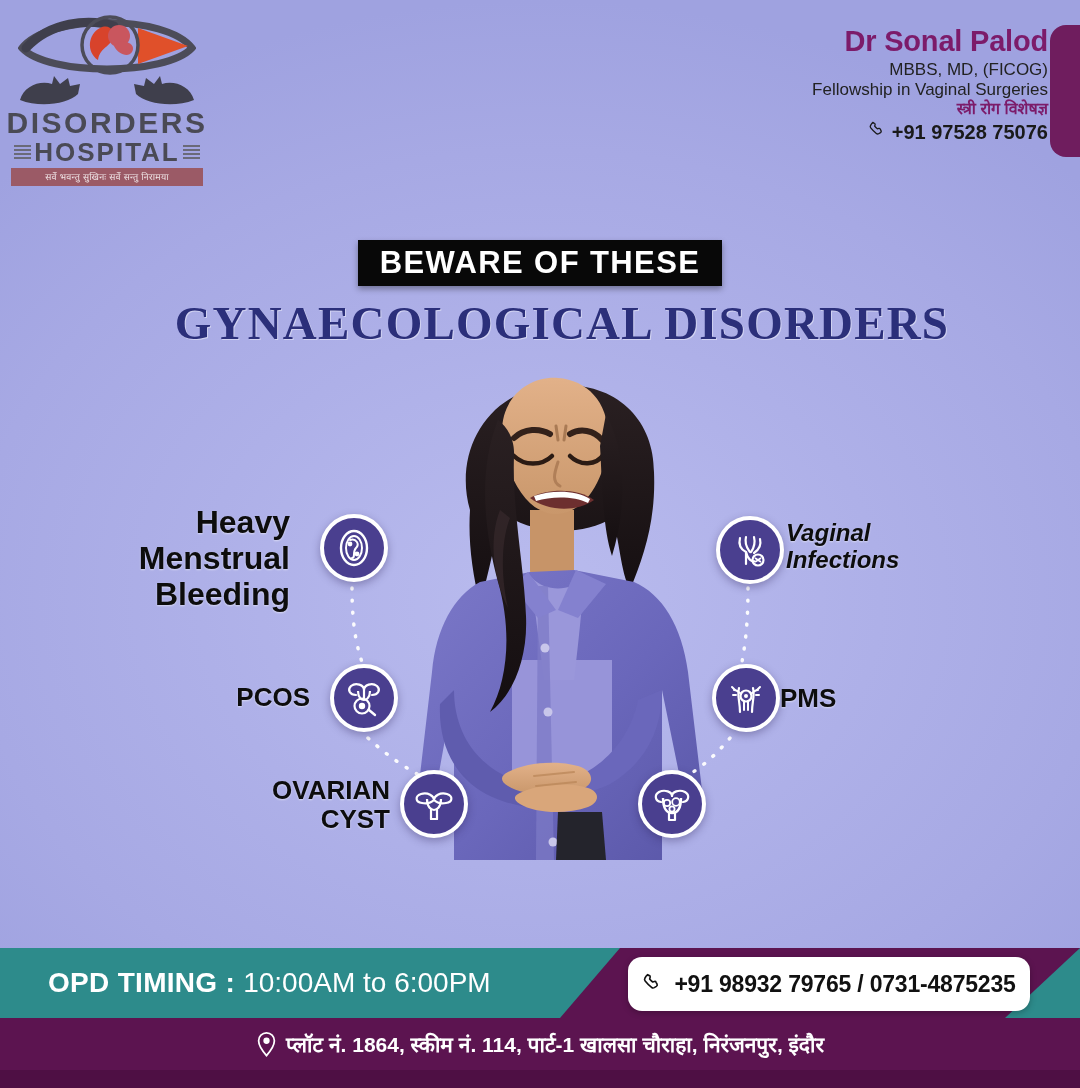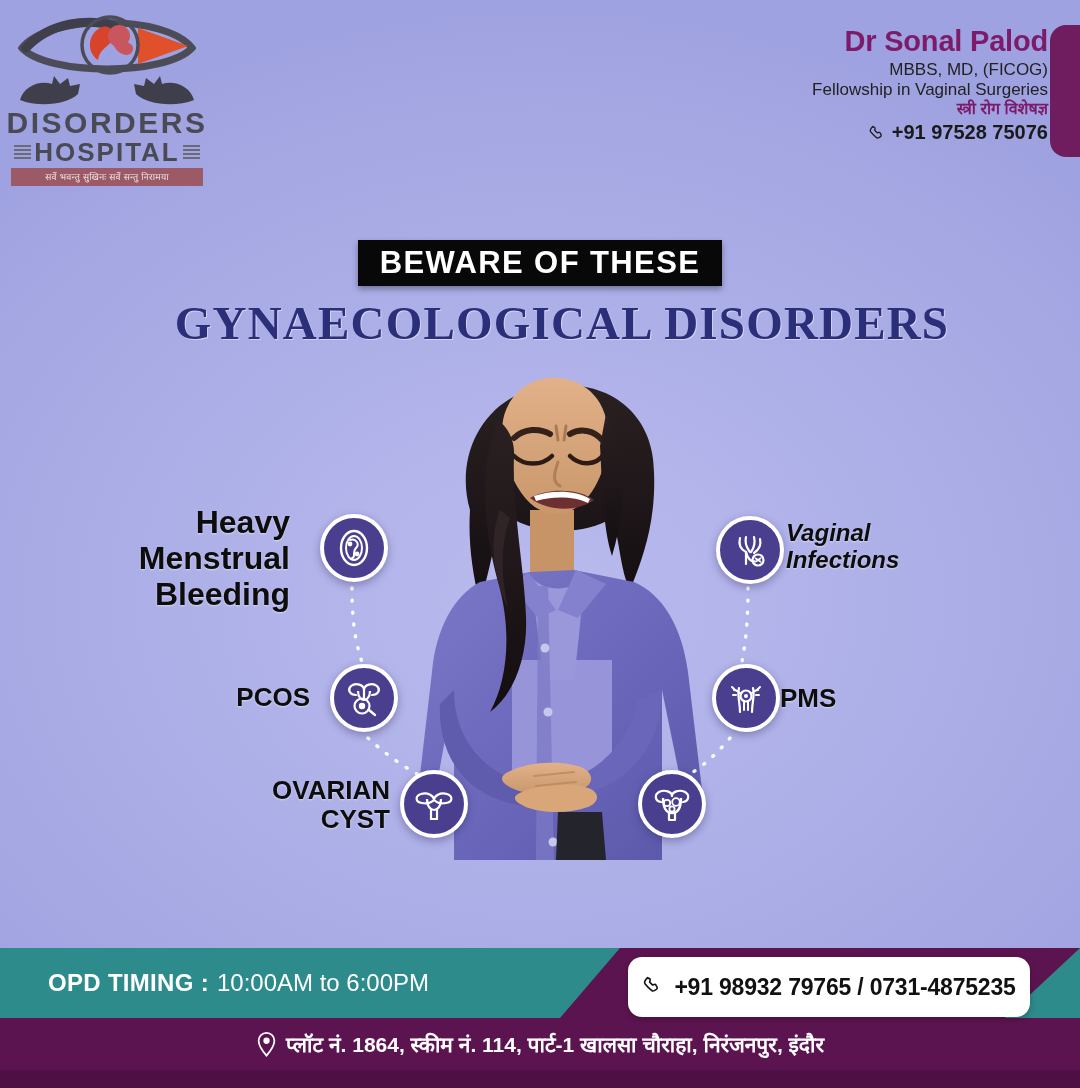--- a/index.html
+++ b/index.html
@@ -74,21 +74,21 @@
     line-height:1.18;
   }
   .doc-name {
     color:#7c1b6a; font-weight:bold; font-size:29px; letter-spacing:-0.2px;
   }
   .doc-deg { color:#222; font-size:17px; margin-top:2px; }
   .doc-fellow { color:#222; font-size:17px; }
   .doc-hindi { color:#7c1b6a; font-weight:bold; font-size:16px; }
   .doc-phone {
     color:#1a1a1a; font-weight:bold; font-size:20px;
-    display:flex; align-items:flex-end; justify-content:flex-end; gap:4px;
+    display:flex; align-items:flex-start; justify-content:flex-end; gap:4px;
     margin-top:2px;
   }
   .doc-phone .ph-ico { width:20px; height:20px; display:block; }
 
   
   .headline { position:absolute; left:0; right:0; top:240px; text-align:center; }
   .beware {
     display:inline-block;
     background:#080808;
     color:#ffffff;
@@ -169,28 +169,28 @@
   }
   .band-teal-right {
     position:absolute; right:0; top:0;
     width:120px; height:70px;
     background:#2d8b8b;
     clip-path:polygon(45px 70px, 120px 0, 120px 70px);
   }
   .opd-text {
     position:absolute; left:48px; top:0; height:70px;
     display:flex; align-items:center; gap:0;
-    font-size:24px; color:#ffffff;
+    font-size:28px; color:#ffffff;
   }
   .opd-text .k { font-weight:bold; letter-spacing:0.3px; }
   .opd-text .v { font-weight:normal; margin-left:8px; }
 
   .phone-pill {
     position:absolute; left:628px; top:9px;
-    width:402px; height:60px;
+    width:402px; height:54px;
     background:#ffffff;
     border-radius:14px;
     display:flex; align-items:center; justify-content:center; gap:9px;
     box-shadow:0 2px 6px rgba(0,0,0,.25);
   }
   .phone-pill .ph-ico { width:23px; height:23px; display:block; }
   .phone-pill .num { font-weight:bold; font-size:23px; color:#111; letter-spacing:-0.2px; }
 
   .address {
     position:absolute; left:0; right:0; top:70px; height:52px;

